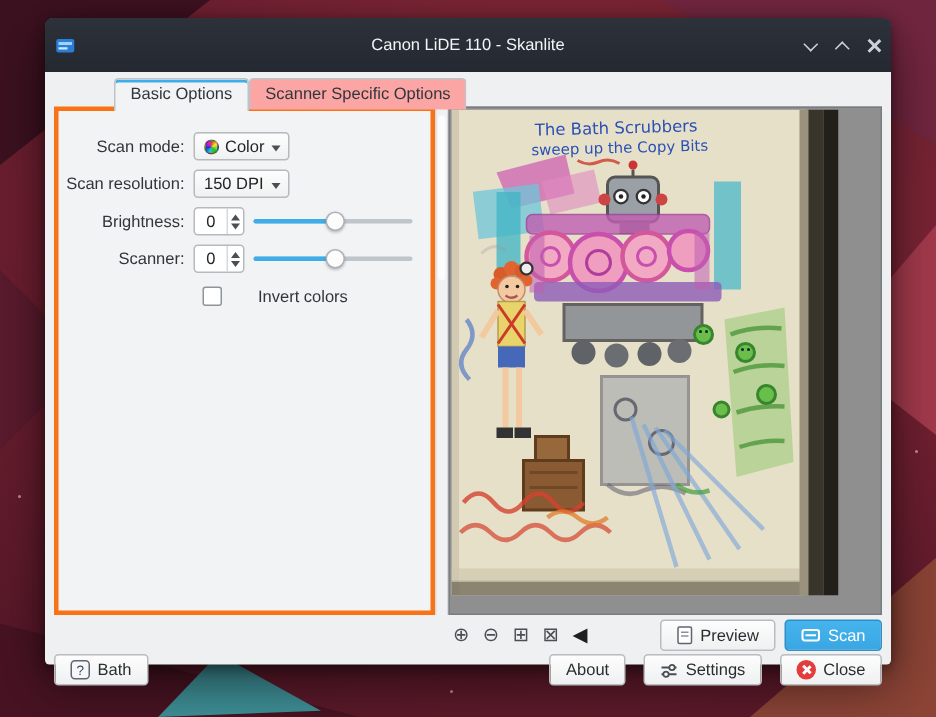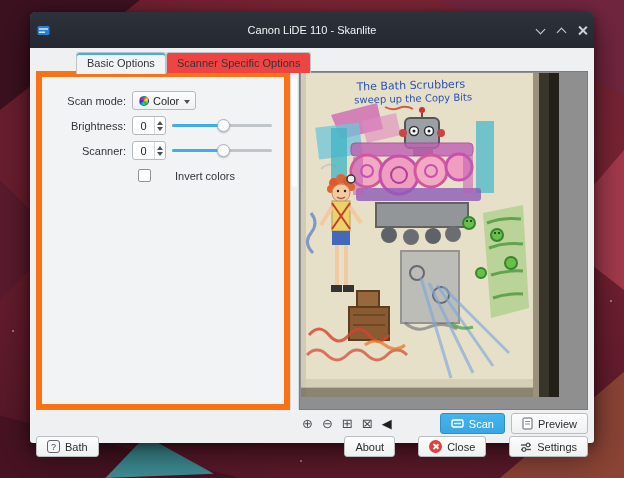--- a/index.html
+++ b/index.html
@@ -36,27 +36,27 @@
   .chev.up::before   { transform:rotate(135deg); top:3px; }
   .xicon { width:9px; height:9px; position:relative; }
   .xicon::before,.xicon::after { content:""; position:absolute; left:4px; top:-1px; width:1.6px; height:11px; background:#cdd2d8; }
   .xicon::before { transform:rotate(45deg); } .xicon::after { transform:rotate(-45deg); }
 
   .content { position:relative; height:409px; }
 
   
   .tabs { position:absolute; left:6px; top:3px; display:flex; align-items:flex-end; z-index:2;margin-left:40px; }
   .tab { font-size:11px; color:#31363b; border:1px solid #bfc3c6; border-bottom:none;
-    border-radius:3px 3px 0 0; padding:4px 10px 4px 10px; background:#ef4444; cursor:default; }
+    border-radius:3px 3px 0 0; padding:4px 10px 4px 10px; background:#fca5a5; cursor:default; }
   .tab.active { background:#f2f3f4; padding-bottom:5px; position:relative; top:1px;
     box-shadow:inset 0 2px 0 #3daee9; }
 
   
   .options-panel { position:absolute; left:6px; top:23px; width:254px; height:339px;
-    background:#f2f3f4; border:6px solid #f97316; padding-top:8px; }
+    background:#f2f3f4; border:3px solid #f97316; padding-top:8px; }
   .row { display:flex; align-items:center; margin:6px 10px 6px 4px; gap:6px; font-size:11px; color:#31363b; }
   .row .lbl { width:80px; text-align:right; flex:0 0 80px; }
   .select { height:19px; border:1px solid #b6babd; border-radius:3px;
     background:linear-gradient(#fdfdfd,#f0f1f2); display:inline-flex; align-items:center; gap:4px;
     padding:0 16px 0 6px; position:relative; font-size:11px; color:#232629; cursor:default; }
   .select::after { content:""; position:absolute; right:5px; top:8px;
     border-left:3.5px solid transparent; border-right:3.5px solid transparent; border-top:4px solid #4a4f54; }
   .colorwheel { width:10px; height:10px; border-radius:50%; border:1px solid rgba(0,0,0,.25);
     background:conic-gradient(#e33 0deg,#ee3 60deg,#2b2 140deg,#2cc 200deg,#23c 260deg,#c2c 320deg,#e33 360deg); }
   .spin { height:19px; width:34px; border:1px solid #b6babd; border-radius:3px; background:#fff;
@@ -89,21 +89,21 @@
   .preview-toolbar { position:absolute; left:272px; top:366px; height:20px; display:flex; gap:9px; align-items:center; }
   .ptb-icon { font-size:13px; color:#4a4f54; line-height:20px; cursor:default; font-family:"DejaVu Sans",sans-serif; }
   .ptb-icon.dark { color:#1d1f21; }
   .preview-actions { position:absolute; right:6px; top:365px; display:flex; gap:6px; }
 
   
   .btn { height:21px; padding:0 10px; font-size:11px; display:inline-flex; align-items:center; gap:5px;
     background:linear-gradient(#fdfdfd,#eff0f1); border:1px solid #b9bdc0; border-radius:3px; color:#2b2e31; cursor:default; }
   .btn.primary { background:linear-gradient(#45b3ec,#3aa7e4); border-color:#2f8fc6; color:#fff; }
   .footer { position:absolute; left:6px; right:6px; top:388px; height:21px; }
-  .footer .right { position:absolute; right:0; top:0; display:flex; gap:23px; }
+  .footer .right { position:absolute; right:0; top:0; display:flex; gap:12px; }
   .help-circle { width:13px; height:13px; border-radius:3px; border:1px solid #5f6670; color:#3b4450;
     font-size:9px; display:inline-flex; align-items:center; justify-content:center; background:#f6f7f8; }
   .close-dot { width:13px; height:13px; border-radius:50%; background:#e23c3c; position:relative; display:inline-block; }
   .close-dot::before,.close-dot::after { content:""; position:absolute; left:6px; top:3px; width:1.5px; height:7px; background:#fff; }
   .close-dot::before { transform:rotate(45deg); } .close-dot::after { transform:rotate(-45deg); }
   .mini-svg { display:block; }
 </style>
 </head>
 <body>
 
@@ -147,20 +147,26 @@
 
       <div class="row">
         <span class="lbl">Scan mode:</span>
         <span class="select">
           <span class="colorwheel"></span>
           <span>Color</span>
         </span>
       </div>
 
 
+      <div class="row">
+        <span class="lbl">Scan resolution:</span>
+        <span class="select">
+          <span>150 DPI</span>
+        </span>
+      </div>
 
       <div class="row">
         <span class="lbl">Brightness:</span>
         <span class="spin">
           <span class="val">0</span>
           <span class="arrows">
             <span class="arr-up"></span>
             <span class="arr-dn"></span>
           </span>
         </span>
@@ -313,56 +319,56 @@
 
     <div class="preview-toolbar">
       <span class="ptb-icon">⊕</span>
       <span class="ptb-icon">⊖</span>
       <span class="ptb-icon">⊞</span>
       <span class="ptb-icon">⊠</span>
       <span class="ptb-icon dark">◀</span>
     </div>
 
     <div class="preview-actions">
-      <button class="btn primary">
-        <svg class="mini-svg" width="13" height="11" viewBox="0 0 13 11">
-          <rect x="1" y="2" width="11" height="7" rx="1.5" fill="none" stroke="#fff" stroke-width="1.4"></rect>
-          <line x1="3" y1="5.5" x2="10" y2="5.5" stroke="#fff" stroke-width="1.4"></line>
-        </svg>
-        <span>Scan</span>
-      </button>
       <button class="btn">
         <svg class="mini-svg" width="11" height="13" viewBox="0 0 11 13">
           <rect x="1" y="1" width="9" height="11" rx="1" fill="#fff" stroke="#5f6670"></rect>
           <line x1="3" y1="4.5" x2="8" y2="4.5" stroke="#8a9098"></line>
           <line x1="3" y1="7" x2="8" y2="7" stroke="#8a9098"></line>
         </svg>
         <span>Preview</span>
+      </button>
+      <button class="btn primary">
+        <svg class="mini-svg" width="13" height="11" viewBox="0 0 13 11">
+          <rect x="1" y="2" width="11" height="7" rx="1.5" fill="none" stroke="#fff" stroke-width="1.4"></rect>
+          <line x1="3" y1="5.5" x2="10" y2="5.5" stroke="#fff" stroke-width="1.4"></line>
+        </svg>
+        <span>Scan</span>
       </button>
     </div>
 
     <div class="footer">
       <button class="btn" style="position:absolute;left:0;top:0;">
         <span class="help-circle">?</span>
         <span>Bath</span>
       </button>
       <div class="right">
         <button class="btn">
           <span>About</span>
         </button>
         <button class="btn">
-          <span class="close-dot"></span>
-          <span>Close</span>
-        </button>
-        <button class="btn">
           <svg class="mini-svg" width="12" height="12" viewBox="0 0 12 12">
             <line x1="1" y1="4" x2="11" y2="4" stroke="#4a4f54" stroke-width="1.4"></line>
             <circle cx="8" cy="4" r="1.8" fill="#f6f7f8" stroke="#4a4f54" stroke-width="1.2"></circle>
             <line x1="1" y1="8.5" x2="11" y2="8.5" stroke="#4a4f54" stroke-width="1.4"></line>
             <circle cx="4" cy="8.5" r="1.8" fill="#f6f7f8" stroke="#4a4f54" stroke-width="1.2"></circle>
           </svg>
           <span>Settings</span>
         </button>
+        <button class="btn">
+          <span class="close-dot"></span>
+          <span>Close</span>
+        </button>
       </div>
     </div>
 
   </div>
 </div>
 
 </body></html>

